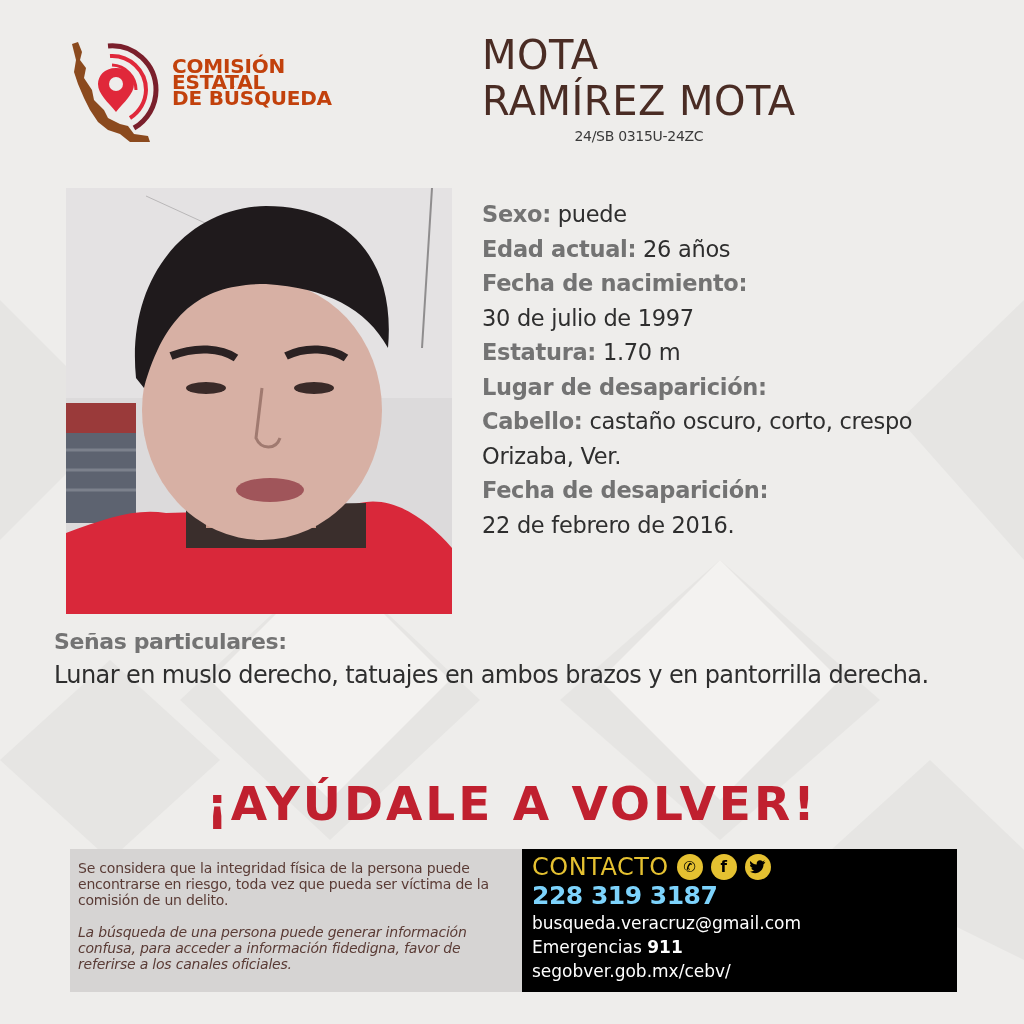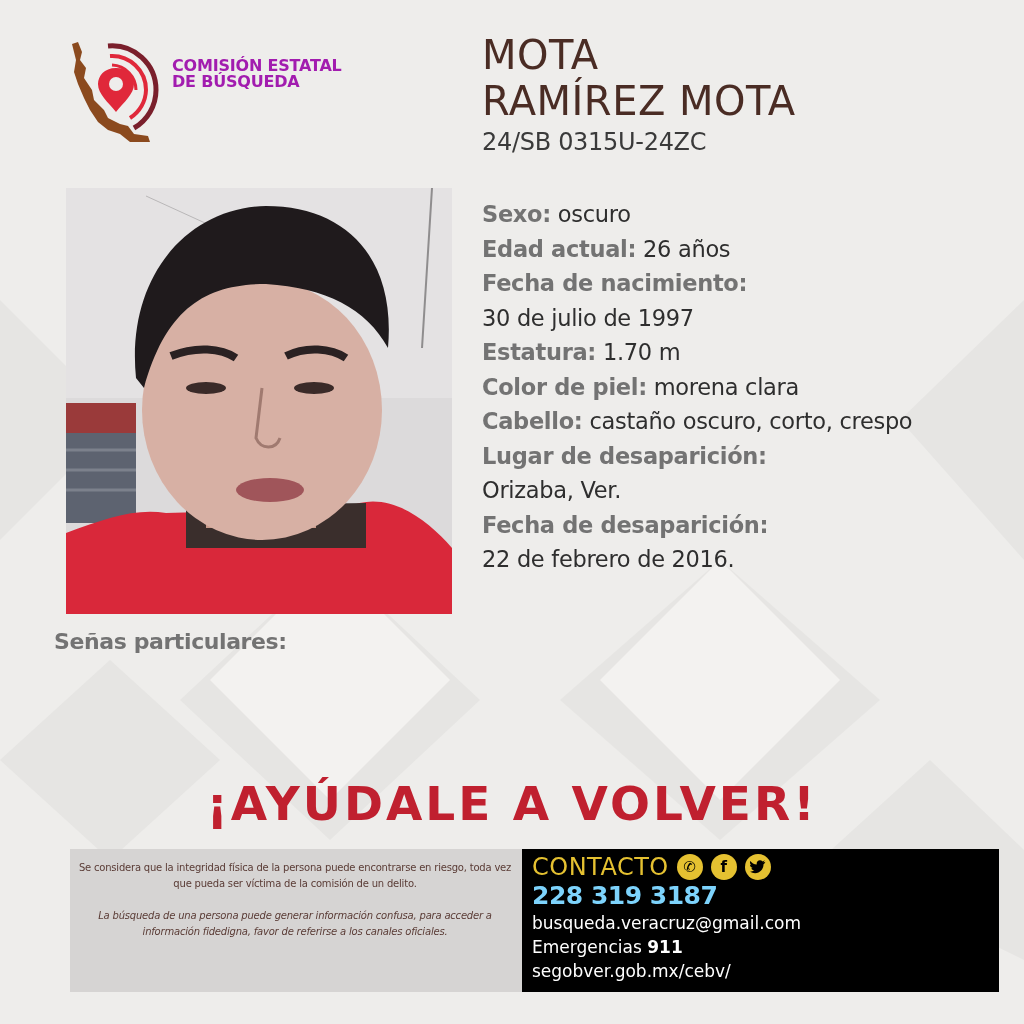--- a/index.html
+++ b/index.html
@@ -11,31 +11,31 @@
     color: #2b2b2b;
   }
   .bg-pattern { position: absolute; inset: 0; z-index: 0; }
   .layer { position: absolute; z-index: 1; }
 
   
   .logo { left: 68px; top: 38px; width: 290px; height: 105px; }
   .logo svg { position: absolute; left: 0; top: 0; }
   .logo-text {
     position: absolute; left: 104px; top: 20px;
-    color: #a21caf; font-weight: bold; font-size: 16px; line-height: 16px;
+    color: #c2410c; font-weight: bold; font-size: 20px; line-height: 16px;
     letter-spacing: -0.2px;
   }
 
   
   .name-block { left: 482px; top: 32px; }
   .name-line {
     font-family: "DejaVu Sans", sans-serif; font-weight: normal;
     color: #4a2c24; font-size: 40px; line-height: 46px; letter-spacing: 0.5px;
   }
-  .case-id { color: #3a3a3a; font-size: 24px; margin-top: 4px; letter-spacing: -0.3px; }
+  .case-id { color: #3a3a3a; font-size: 14px; margin-top: 4px; letter-spacing: -0.3px; text-align: center; }
 
   
   .photo {
     left: 66px; top: 188px; width: 386px; height: 426px; overflow: hidden;
     background: #d9d7d8;
   }
 
   
   .details { left: 482px; top: 197px; width: 535px; }
   .row { font-size: 22.5px; line-height: 34.5px; white-space: nowrap; letter-spacing: -0.3px; }
@@ -50,25 +50,25 @@
   
   .slogan {
     left: 0; top: 776px; width: 1024px; text-align: center;
     color: #c0202f; font-weight: bold; font-size: 47px; letter-spacing: 3px;
   }
 
   
   .disclaimer {
     left: 70px; top: 849px; width: 452px; height: 143px;
     background: #d6d4d3; padding: 11px 10px 11px 8px;
-    color: #5a3b35; font-size: 10px; line-height: 16px; letter-spacing: -0.2px; text-align: center;
+    color: #5a3b35; font-size: 14px; line-height: 16px; letter-spacing: -0.2px;
   }
   .disclaimer p + p { margin-top: 16px; font-style: italic; }
   .contact {
-    left: 522px; top: 849px; width: 477px; height: 143px;
+    left: 522px; top: 849px; width: 435px; height: 143px;
     background: #000; padding: 4px 10px 0 10px; color: #fff;
   }
   .contact-head { display: flex; align-items: center; gap: 8px; }
   .contact-title { color: #e5c131; font-size: 24px; letter-spacing: 0.5px; }
   .soc {
     width: 26px; height: 26px; border-radius: 50%; background: #e5c131;
     display: inline-flex; align-items: center; justify-content: center;
     color: #000; font-weight: bold; font-size: 15px;
   }
   .contact-phone { color: #7dd3fc; font-weight: bold; font-size: 25px; line-height: 30px; letter-spacing: -0.5px; }
@@ -145,35 +145,35 @@
     <ellipse cx="140" cy="200" rx="20" ry="6" fill="#3a2a28"></ellipse>
     <ellipse cx="248" cy="200" rx="20" ry="6" fill="#3a2a28"></ellipse>
 
     <path d="M196,200 L190,250 C195,262 210,262 214,250" stroke="#a07a70" stroke-width="3" fill="none"></path>
 
     <ellipse cx="204" cy="302" rx="34" ry="12" fill="#a0555a"></ellipse>
   </svg>
 </div>
 
 <div class="layer details">
-  <div class="row"><span class="lbl">Sexo:</span> <span class="val">oscuro</span></div>
+  <div class="row"><span class="lbl">Sexo:</span> <span class="val">puede</span></div>
   <div class="row"><span class="lbl">Edad actual:</span> <span class="val">26 años</span></div>
   <div class="row"><span class="lbl">Fecha de nacimiento:</span></div>
   <div class="row"><span class="val">30 de julio de 1997</span></div>
   <div class="row"><span class="lbl">Estatura:</span> <span class="val">1.70 m</span></div>
-  <div class="row"><span class="lbl">Color de piel:</span> <span class="val">morena clara</span></div>
+  <div class="row"><span class="lbl">Lugar de desaparición:</span></div>
   <div class="row"><span class="lbl">Cabello:</span> <span class="val">castaño oscuro, corto, crespo</span></div>
-  <div class="row"><span class="lbl">Lugar de desaparición:</span></div>
   <div class="row"><span class="val">Orizaba, Ver.</span></div>
   <div class="row"><span class="lbl">Fecha de desaparición:</span></div>
   <div class="row"><span class="val">22 de febrero de 2016.</span></div>
 </div>
 
 <div class="layer senas">
   <span class="lbl">Señas particulares:</span>
+  <span class="val">Lunar en muslo derecho, tatuajes en ambos brazos y en pantorrilla derecha.</span>
 </div>
 
 <div class="layer slogan">¡AYÚDALE A VOLVER!</div>
 
 <div class="layer disclaimer">
   <p>Se considera que la integridad física de la persona puede encontrarse en riesgo, toda vez que pueda ser víctima de la comisión de un delito.</p>
   <p>La búsqueda de una persona puede generar información confusa, para acceder a información fidedigna, favor de referirse a los canales oficiales.</p>
 </div>
 
 <div class="layer contact">

